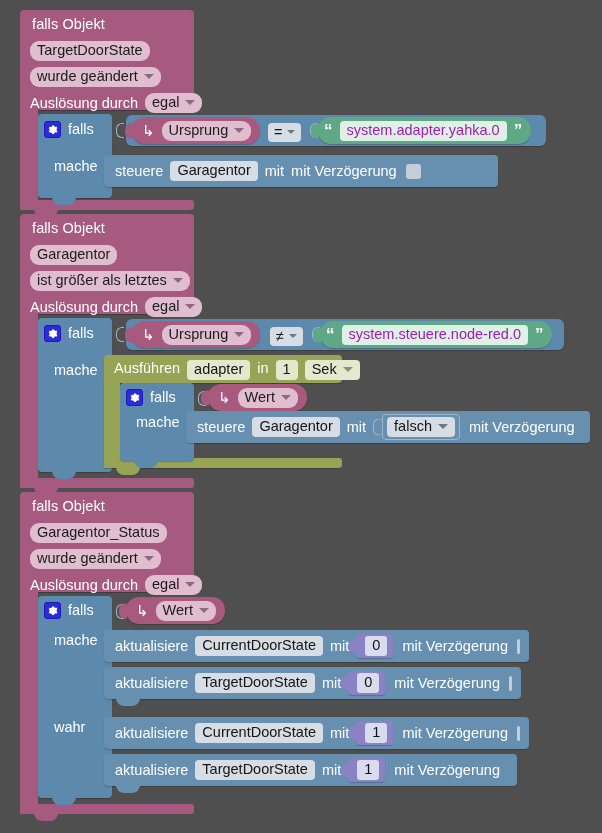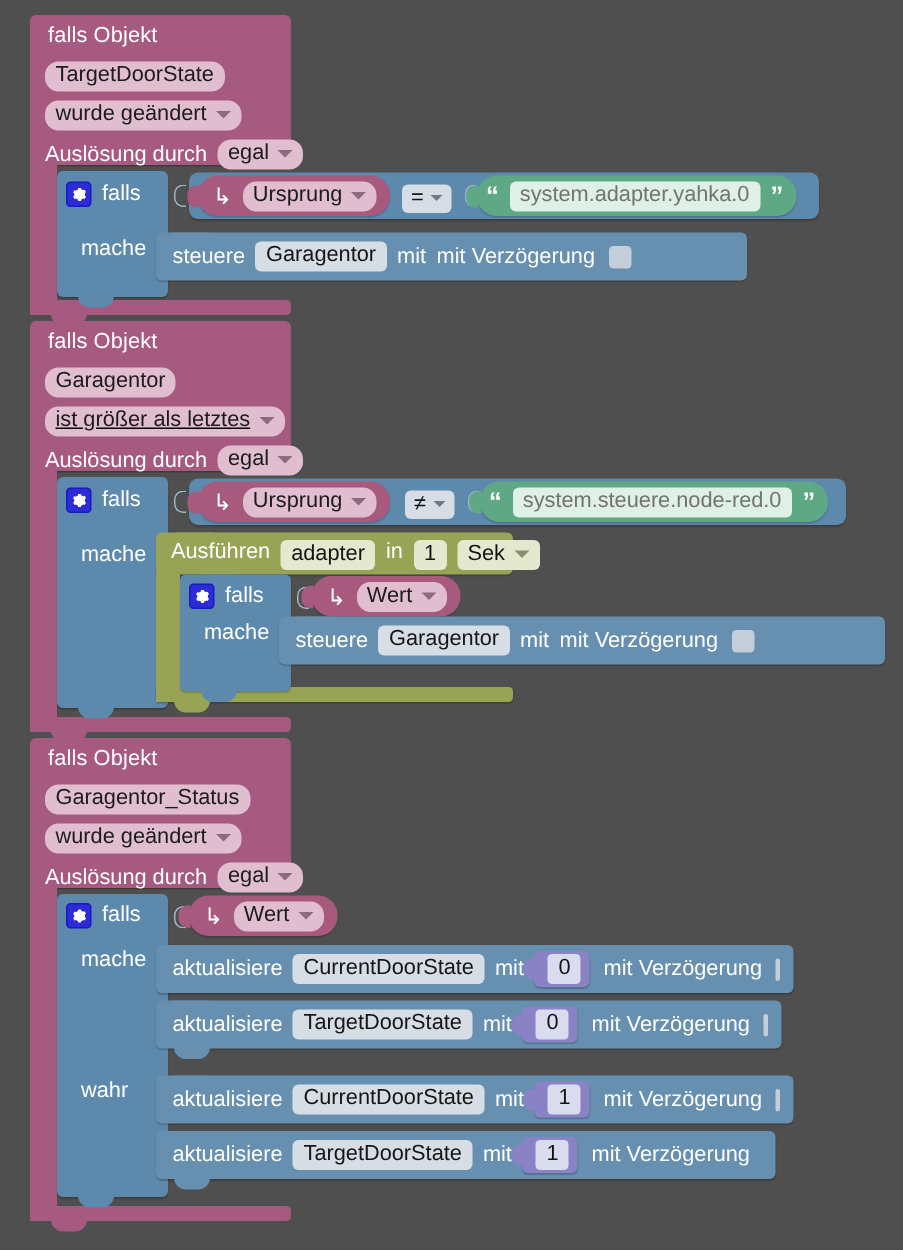--- a/index.html
+++ b/index.html
@@ -203,21 +203,21 @@
     white-space: nowrap;
     box-shadow: 0 1px 1px rgba(0,0,0,.2);
   }
   .vblk.magenta { background: #a85a7e; }
   .vblk.green   { background: #5fa886; }
   .vblk .arrow-ico { color: #fff; font-size: 15px; margin: 0 7px 0 4px; }
   .vblk .quote { color: #fff; font-size: 17px; font-weight: bold; }
   .txt-field {
     display: inline-flex; align-items: center;
     background: #dff0e6;
-    color: #737373;
+    color: #a21caf;
     border-radius: 4px;
     padding: 1px 7px 2px 7px;
     font-size: 14.5px;
     line-height: 17px;
     margin: 0 7px;
   }
   
   .plug {
     position: absolute;
     left: -7px; top: 50%; transform: translateY(-50%);
@@ -398,21 +398,21 @@
   </div>
   <div class="hat-spine" style="left:20px; top:314px; width:18px; height:170px;"></div>
   <div class="hat-foot" style="left:20px; top:478px; width:174px; height:10px;">
     <div class="tab"></div>
   </div>
 
   <div class="hat-title" style="left:32px; top:220px;">falls Objekt</div>
   <div class="hat-row" style="left:30px; top:245px;">
     <span class="pill">Garagentor</span>
   </div>
-  <div class="hat-row" style="left:30px; top:271px;text-decoration:underline;">
+  <div class="hat-row" style="left:30px; top:271px;">
     <span class="pill dd">ist größer als letztes</span>
   </div>
   <div class="hat-row" style="left:30px; top:297px;">
     <span class="txt">Auslösung durch</span>
     <span class="pill dd">egal</span>
   </div>
 
   <div class="blk ctrl" style="left:38px; top:318px; width:74px; height:154px;">
     <div class="ctrl-notch"></div>
     <div class="ctrl-tab"></div>
@@ -475,20 +475,25 @@
     <div class="plug" style="background:#a85a7e;"></div>
     <span class="arrow-ico">↳</span>
     <span class="pill dd">Wert</span>
   </div>
 
   <div class="stmt" style="left:186px; top:411px; width:404px; height:32px;">
     <div class="stmt-notch"></div>
     <span class="txt">steuere</span>
     <span class="field">Garagentor</span>
     <span class="txt">mit</span>
+    <span class="socket">
+      <span class="bool-box">
+        <span class="field dd">falsch</span>
+      </span>
+    </span>
     <span class="txt">mit Verzögerung</span>
     <span class="cbx"></span>
   </div>
 
   <div class="blk hat" style="left:20px; top:492px; width:174px; height:100px;">
     <div class="hat-notch"></div>
   </div>
   <div class="hat-spine" style="left:20px; top:592px; width:18px; height:218px;"></div>
   <div class="hat-foot" style="left:20px; top:804px; width:174px; height:10px;">
     <div class="tab"></div>

